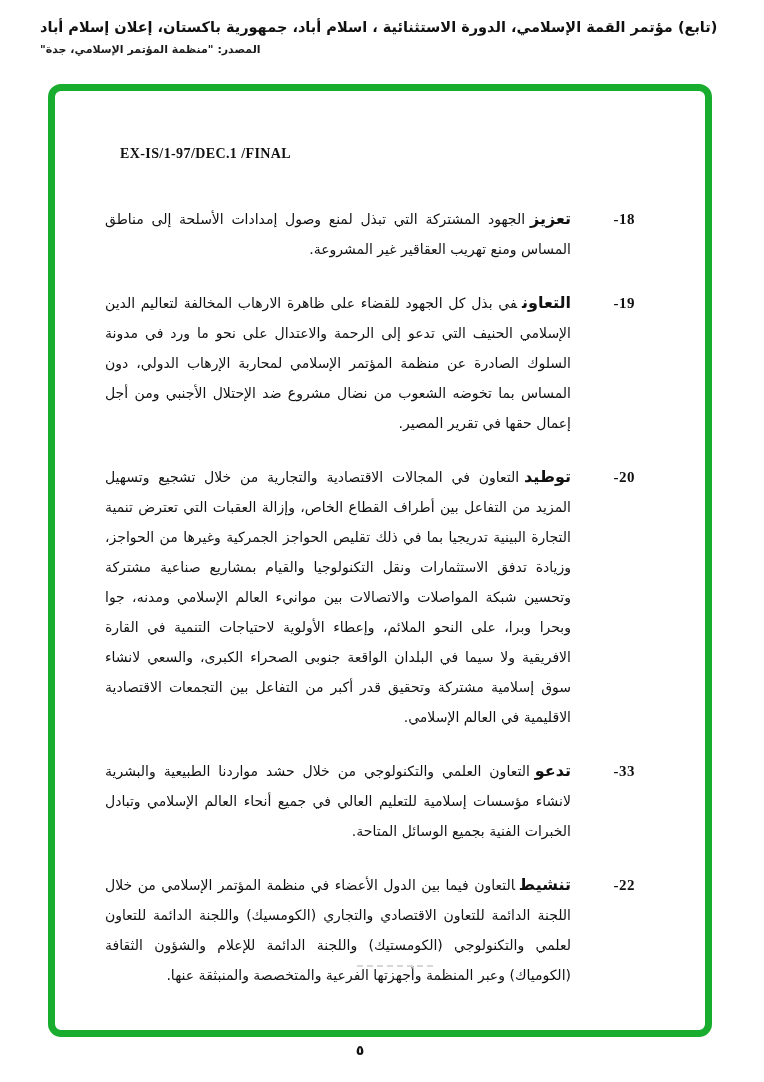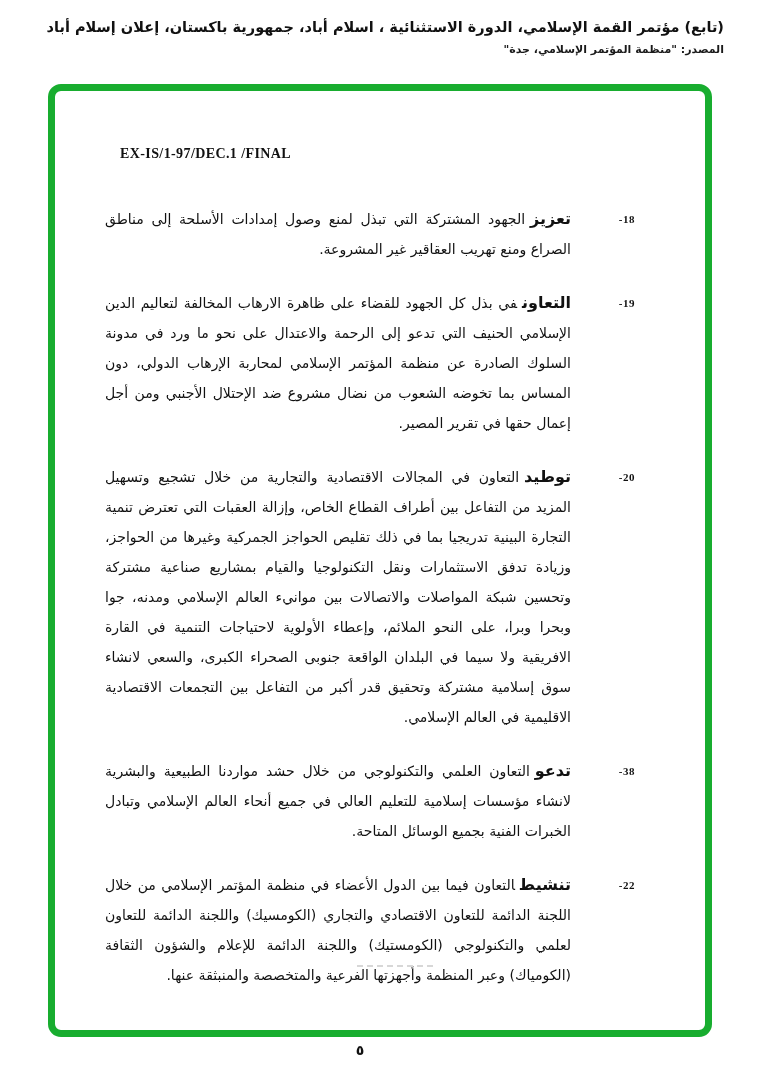--- a/index.html
+++ b/index.html
@@ -10,21 +10,21 @@
     overflow: hidden;
     font-family: "DejaVu Sans", sans-serif;
     color: #111111;
   }
 
   
   .page-header {
     position: absolute;
     top: 16px; left: 40px; right: 40px;
     direction: rtl;
-    text-align: right;
+    text-align: left;
   }
   .header-line1 {
     font-size: 14.5px;
     font-weight: bold;
     line-height: 22px;
   }
   .header-line2 {
     font-size: 11px;
     font-weight: bold;
     margin-top: 5px;
@@ -71,21 +71,21 @@
     font-size: 14px;
     line-height: 30px;
   }
   .para-num {
     position: absolute;
     right: 0; top: 0;
     direction: ltr;
     unicode-bidi: embed;
     font-family: "Liberation Serif", serif;
     font-weight: bold;
-    font-size: 11px;
+    font-size: 15px;
     letter-spacing: 0.5px;
   }
   .para-kw {
     font-weight: bold;
     font-size: 16px;
     margin-left: 5px;
   }
   .para-kw.underlined { }
 
   
@@ -114,33 +114,33 @@
   <div class="header-line1">(تابع) مؤتمر القمة الإسلامي، الدورة الاستثنائية ، اسلام أباد، جمهورية باكستان، إعلان إسلام أباد</div>
   <div class="header-line2">المصدر: "منظمة المؤتمر الإسلامي، جدة"</div>
 </div>
 
 <div class="page-frame" style="border-color: rgb(24, 173, 47);"></div>
 
 <div class="doc-ref">EX-IS/1-97/DEC.1 /FINAL</div>
 
 <div class="paragraphs">
   <div class="para">
-    <span class="para-num">-18</span><span class="para-kw">تعزيز</span><span class="para-body">الجهود المشتركة التي تبذل لمنع وصول إمدادات الأسلحة إلى مناطق الصراع ومنع تهريب العقاقير غير المشروعة.</span>
+    <span class="para-num">-18</span><span class="para-kw">تعزيز</span><span class="para-body">الجهود المشتركة التي تبذل لمنع وصول إمدادات الأسلحة إلى مناطق المساس ومنع تهريب العقاقير غير المشروعة.</span>
   </div>
 
   <div class="para">
     <span class="para-num">-19</span><span class="para-kw">التعاون</span><span class="para-body">في بذل كل الجهود للقضاء على ظاهرة الارهاب المخالفة لتعاليم الدين الإسلامي الحنيف التي تدعو إلى الرحمة والاعتدال على نحو ما ورد في مدونة السلوك الصادرة عن منظمة المؤتمر الإسلامي لمحاربة الإرهاب الدولي، دون المساس بما تخوضه الشعوب من نضال مشروع ضد الإحتلال الأجنبي ومن أجل إعمال حقها في تقرير المصير.</span>
   </div>
 
   <div class="para">
     <span class="para-num">-20</span><span class="para-kw">توطيد</span><span class="para-body">التعاون في المجالات الاقتصادية والتجارية من خلال تشجيع وتسهيل المزيد من التفاعل بين أطراف القطاع الخاص، وإزالة العقبات التي تعترض تنمية التجارة البينية تدريجيا بما في ذلك تقليص الحواجز الجمركية وغيرها من الحواجز، وزيادة تدفق الاستثمارات ونقل التكنولوجيا والقيام بمشاريع صناعية مشتركة وتحسين شبكة المواصلات والاتصالات بين موانيء العالم الإسلامي ومدنه، جوا وبحرا وبرا، على النحو الملائم، وإعطاء الأولوية لاحتياجات التنمية في القارة الافريقية ولا سيما في البلدان الواقعة جنوبى الصحراء الكبرى، والسعي لانشاء سوق إسلامية مشتركة وتحقيق قدر أكبر من التفاعل بين التجمعات الاقتصادية الاقليمية في العالم الإسلامي.</span>
   </div>
 
   <div class="para">
-    <span class="para-num">-38</span><span class="para-kw">تدعو</span><span class="para-body">التعاون العلمي والتكنولوجي من خلال حشد مواردنا الطبيعية والبشرية لانشاء مؤسسات إسلامية للتعليم العالي في جميع أنحاء العالم الإسلامي وتبادل الخبرات الفنية بجميع الوسائل المتاحة.</span>
+    <span class="para-num">-33</span><span class="para-kw">تدعو</span><span class="para-body">التعاون العلمي والتكنولوجي من خلال حشد مواردنا الطبيعية والبشرية لانشاء مؤسسات إسلامية للتعليم العالي في جميع أنحاء العالم الإسلامي وتبادل الخبرات الفنية بجميع الوسائل المتاحة.</span>
   </div>
 
   <div class="para">
     <span class="para-num">-22</span><span class="para-kw underlined">تنشيط</span><span class="para-body">التعاون فيما بين الدول الأعضاء في منظمة المؤتمر الإسلامي من خلال اللجنة الدائمة للتعاون الاقتصادي والتجاري (الكومسيك) واللجنة الدائمة للتعاون لعلمي والتكنولوجي (الكومستيك) واللجنة الدائمة للإعلام والشؤون الثقافة (الكومياك) وعبر المنظمة وأجهزتها الفرعية والمتخصصة والمنبثقة عنها.</span>
   </div>
 </div>
 
 <div class="scan-artifact"></div>
 
 <div class="page-number">٥</div>

